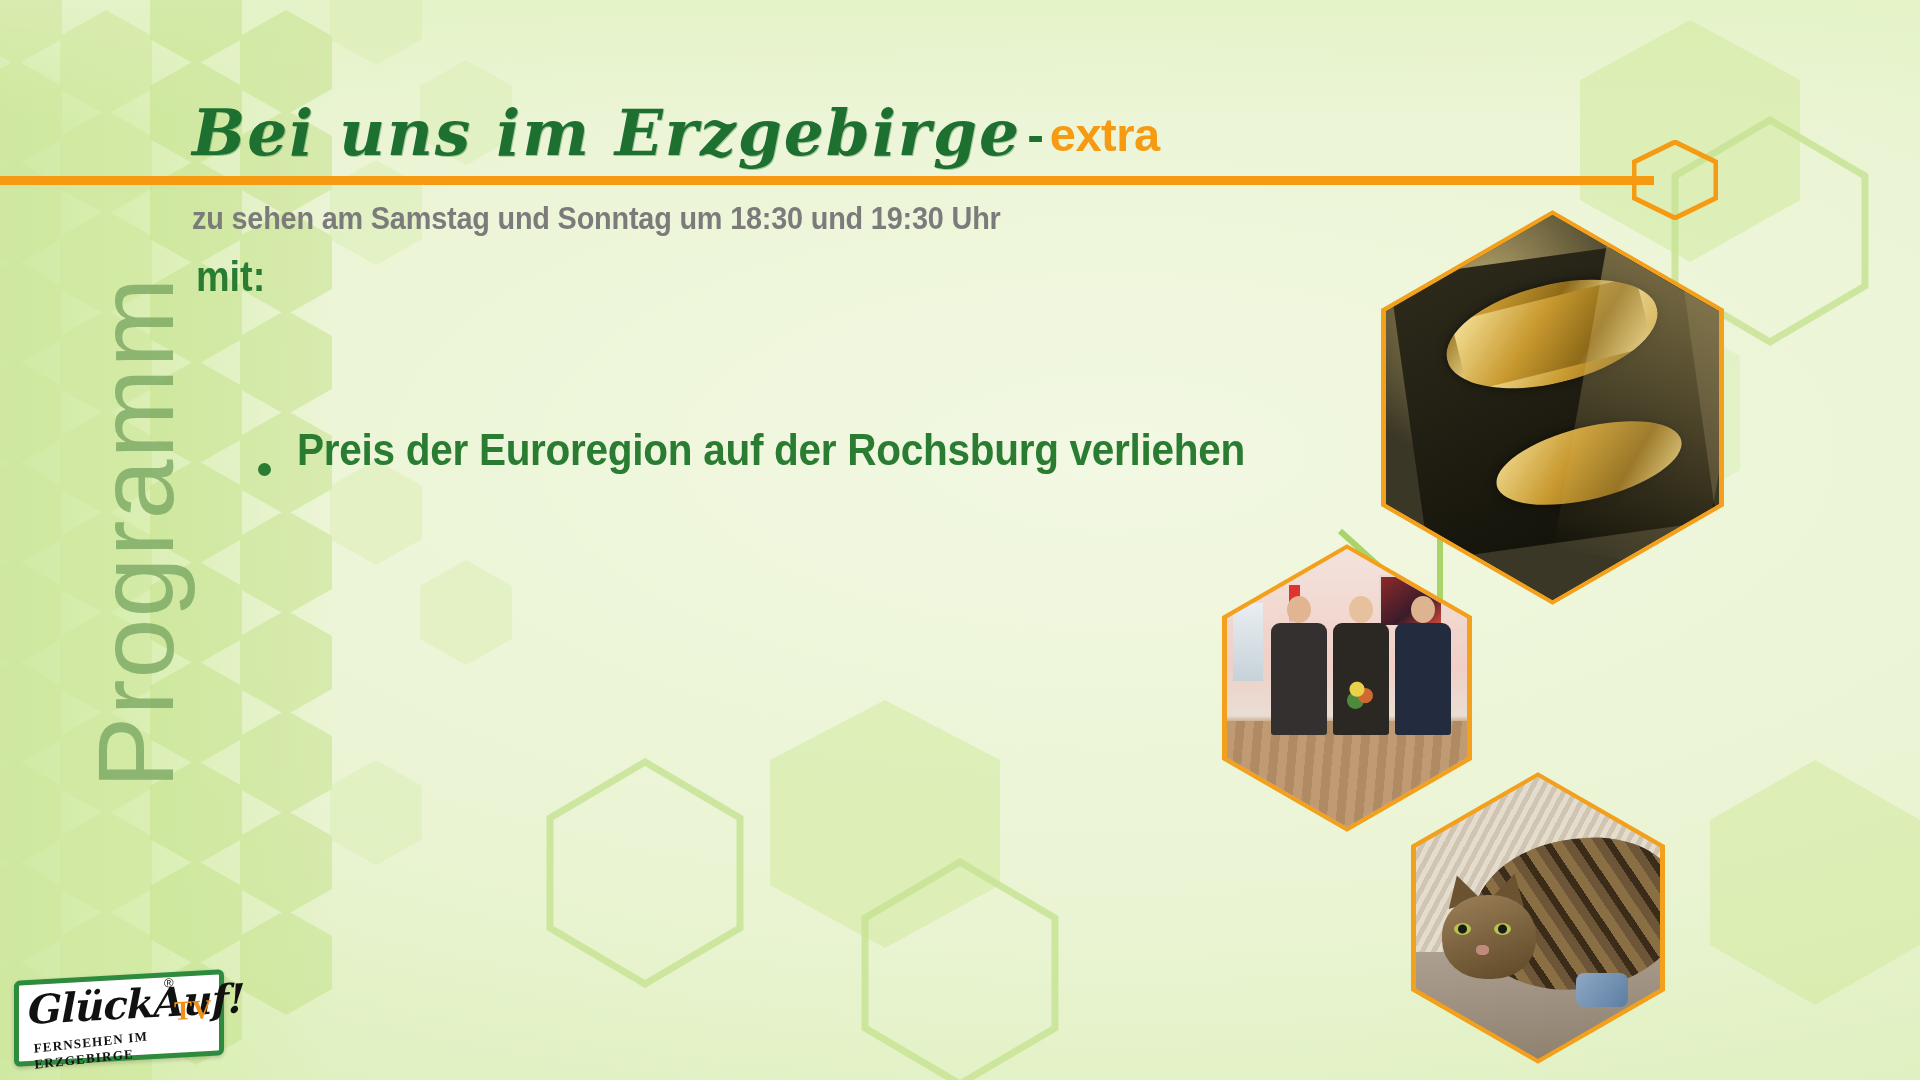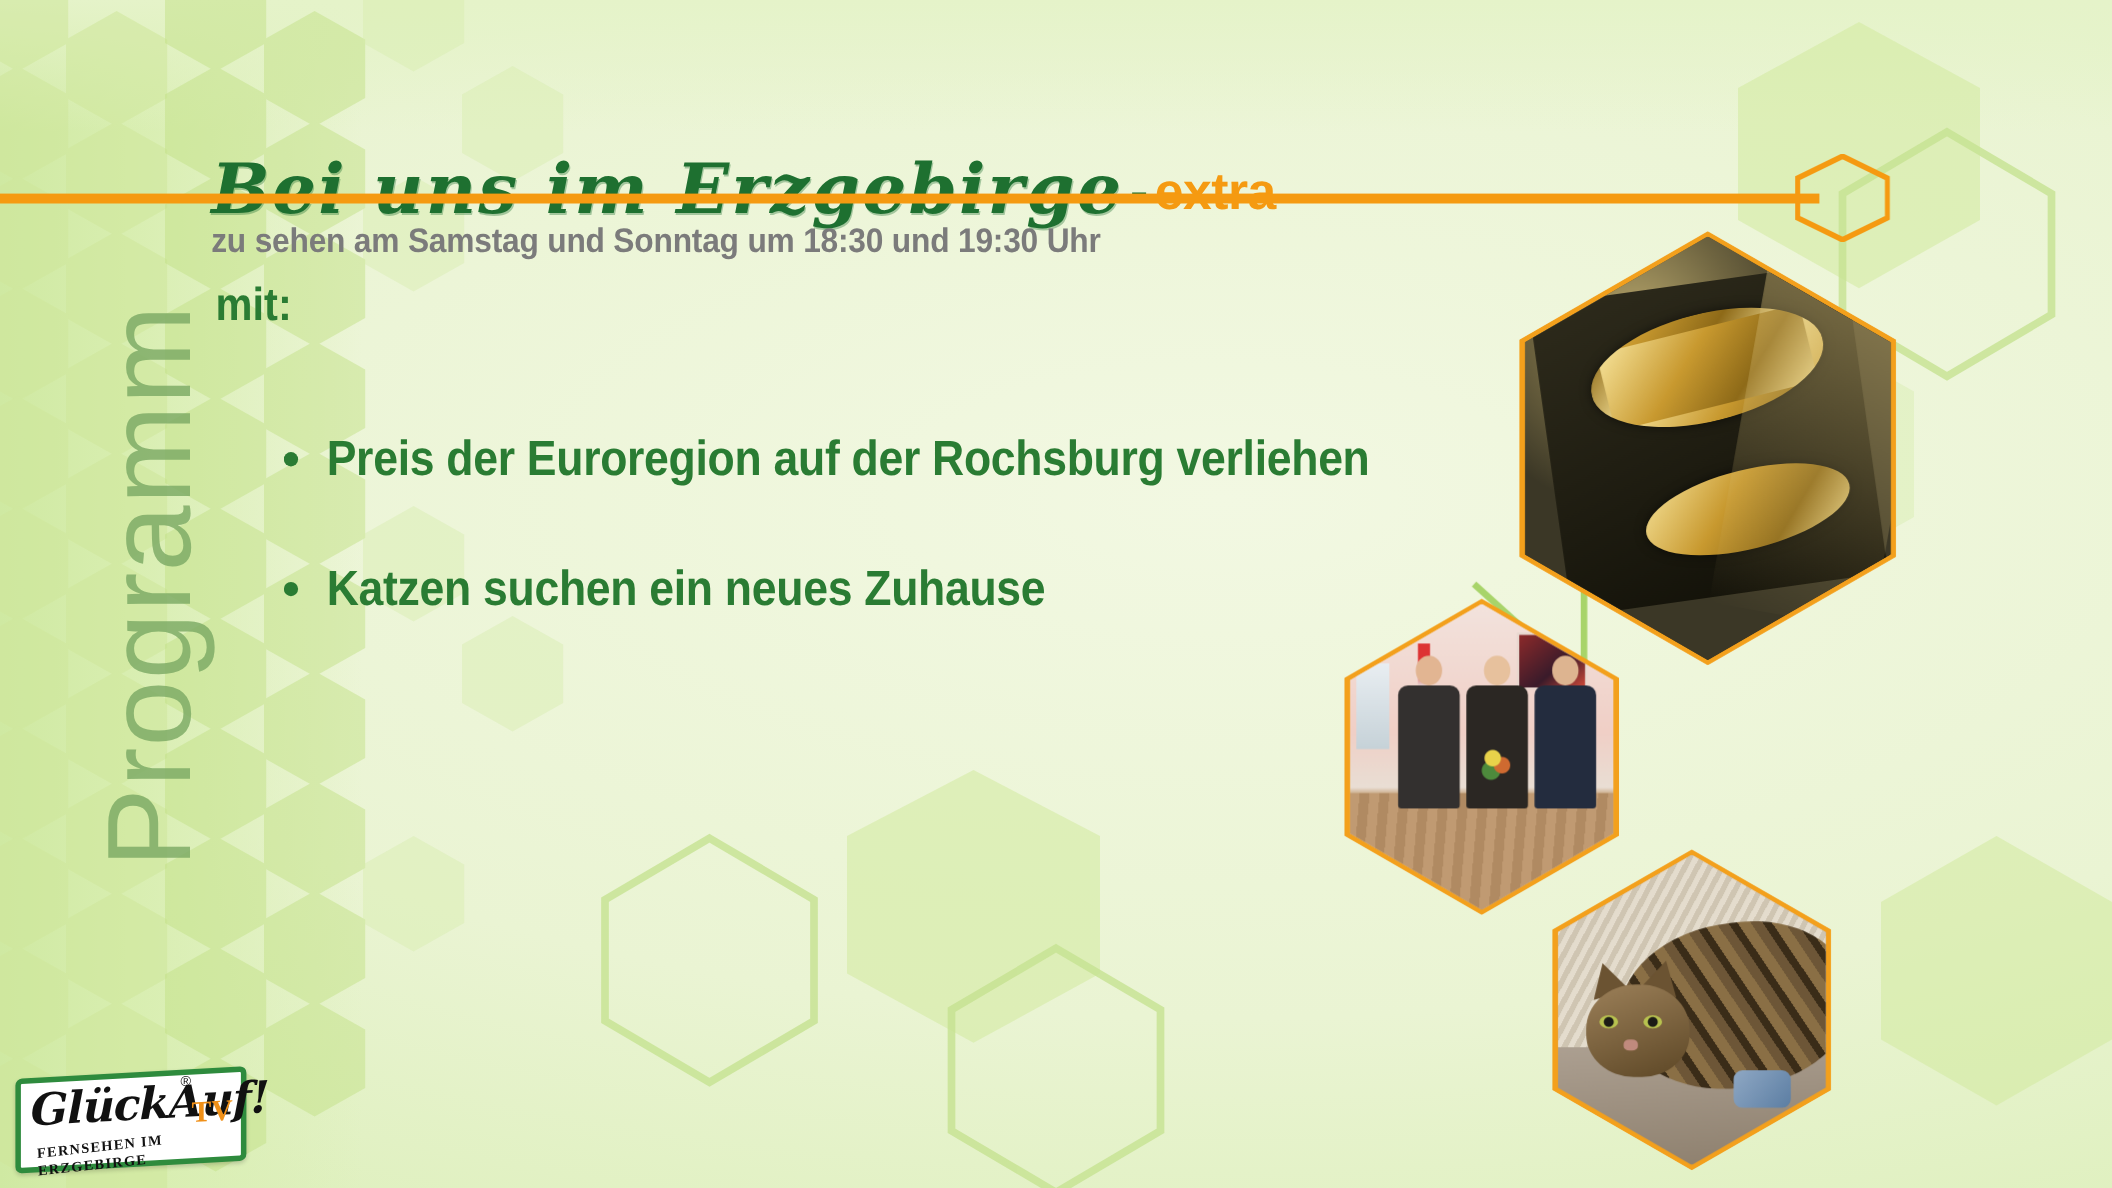--- a/index.html
+++ b/index.html
@@ -26,21 +26,21 @@
   .programm-band{position:absolute;left:0;top:0;width:250px;height:1080px;}
   .programm{
     position:absolute;left:-255px;top:470px;width:780px;
     transform:rotate(-90deg);transform-origin:center center;
     font-family:"Liberation Sans",sans-serif;
     font-size:108px;font-weight:400;letter-spacing:1px;
     color:#7caa65;opacity:.82;white-space:nowrap;text-align:center;
   }
 
   
-  .title-row{position:absolute;left:192px;top:96px;white-space:nowrap;margin-top:39px;}
+  .title-row{position:absolute;left:192px;top:96px;white-space:nowrap;}
   .title-main{
     font-family:"DejaVu Serif",serif;
     font-style:italic;font-weight:700;
     font-size:63px;color:#1e7030;letter-spacing:2px;
     text-shadow:1px 1px 0 rgba(30,112,48,.35);
   }
   .title-dash{font-family:"Liberation Sans",sans-serif;font-style:normal;
     font-weight:700;font-size:50px;color:#1e7030;padding:0 6px;vertical-align:3px;}
   .title-extra{
     font-family:"Liberation Sans",sans-serif;font-style:normal;
@@ -59,21 +59,21 @@
 
   .mit{
     position:absolute;left:196px;top:253px;
     font-family:"Liberation Sans",sans-serif;
     font-weight:700;font-size:42px;color:#2a7c33;
     transform:scaleX(.9);transform-origin:left center;
   }
 
   
   .bullets{position:absolute;left:258px;top:358px;}
-  .bullet{display:flex;align-items:center;height:118px;}
+  .bullet{display:flex;align-items:flex-end;height:118px;}
   .bullet .dot{
     width:13px;height:13px;border-radius:50%;background:#2a7c33;
     margin-right:26px;flex:none;
   }
   .bullet .txt{
     font-family:"Liberation Sans",sans-serif;
     font-weight:700;font-size:45px;color:#2a7c33;letter-spacing:-.3px;
     transform:scaleX(.9);transform-origin:left center;white-space:nowrap;
   }
 
@@ -284,24 +284,20 @@
 
   <div class="subtitle">zu sehen am Samstag und Sonntag um 18:30 und 19:30 Uhr</div>
 
   <div class="mit">mit:</div>
 
   <div class="bullets">
     <div class="bullet">
       <span class="dot"></span>
       <span class="txt">Preis der Euroregion auf der Rochsburg verliehen</span>
     </div>
-    <div class="bullet">
-      <span class="dot"></span>
-      <span class="txt">Katzen suchen ein neues Zuhause</span>
-    </div>
   </div>
 
   <div class="connector" style="left:1340px;top:528px;width:100px;height:6px;transform:rotate(42deg);transform-origin:left center;"></div>
   <div class="connector" style="left:1440px;top:530px;width:130px;height:6px;transform:rotate(90deg);transform-origin:left center;"></div>
 
   <div class="hexphoto photo-rings">
     <div class="frame"></div>
     <div class="inner">
       <div class="rings-art">
         <div class="ring-pad"></div>

